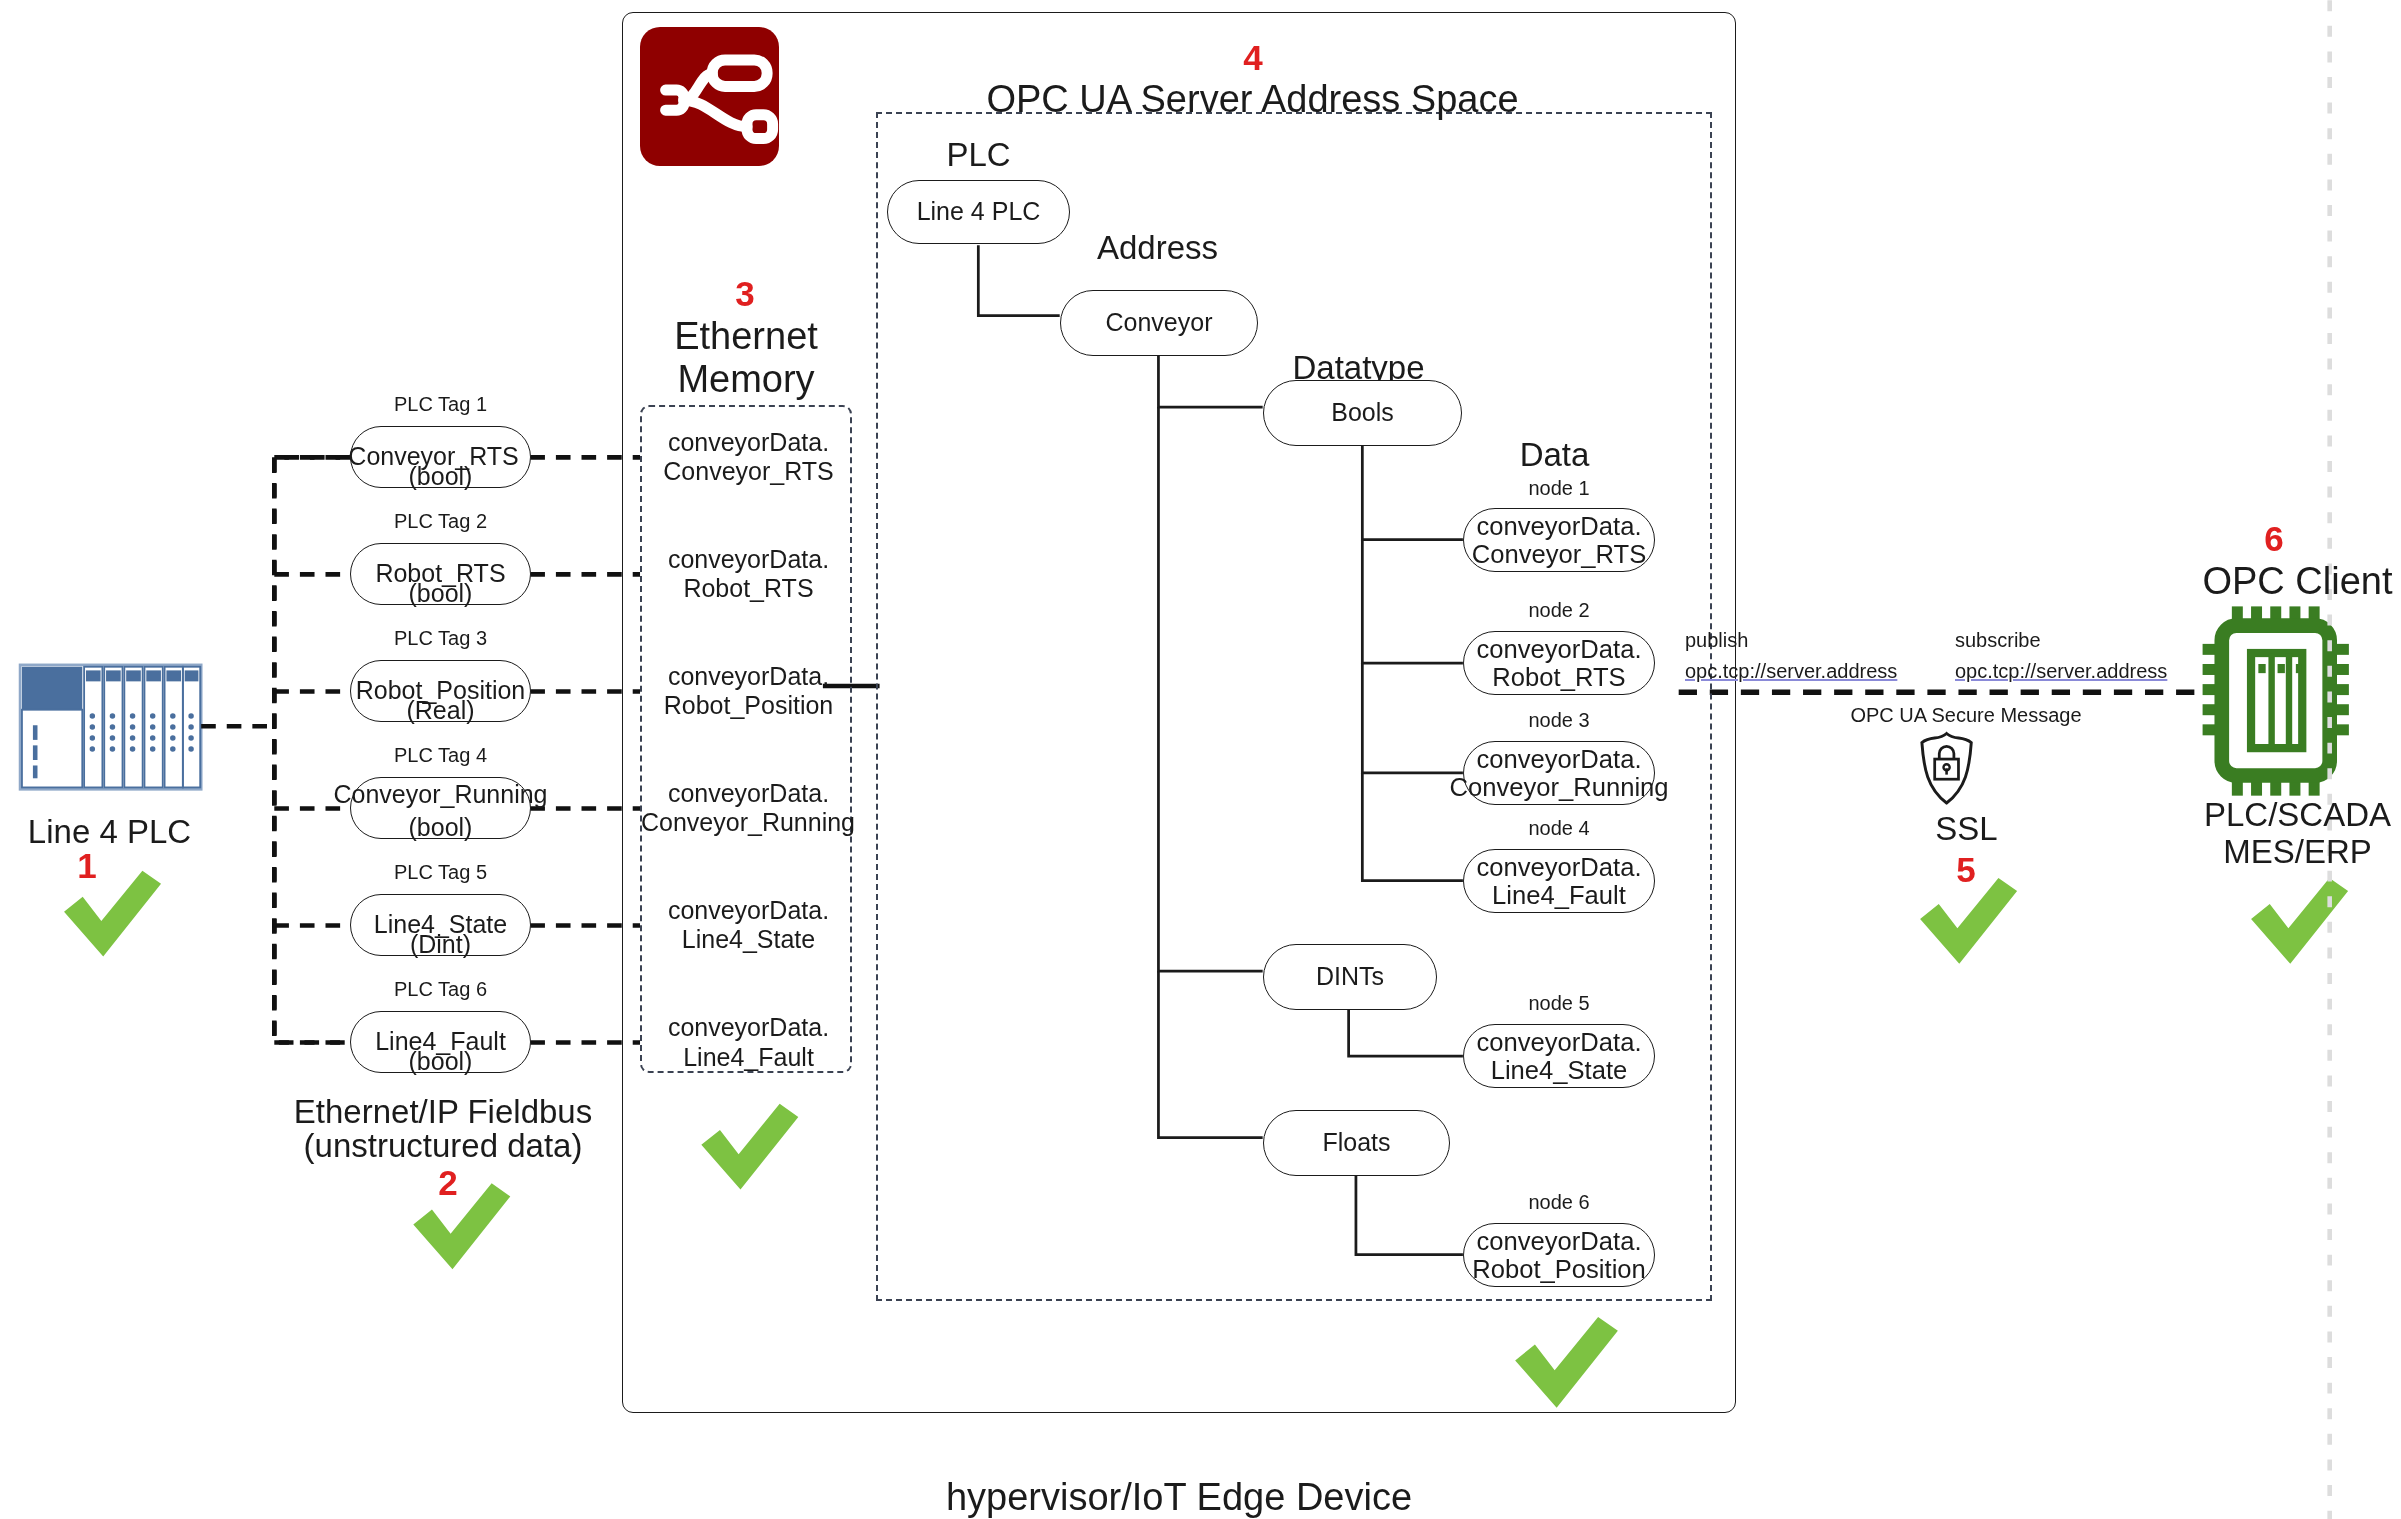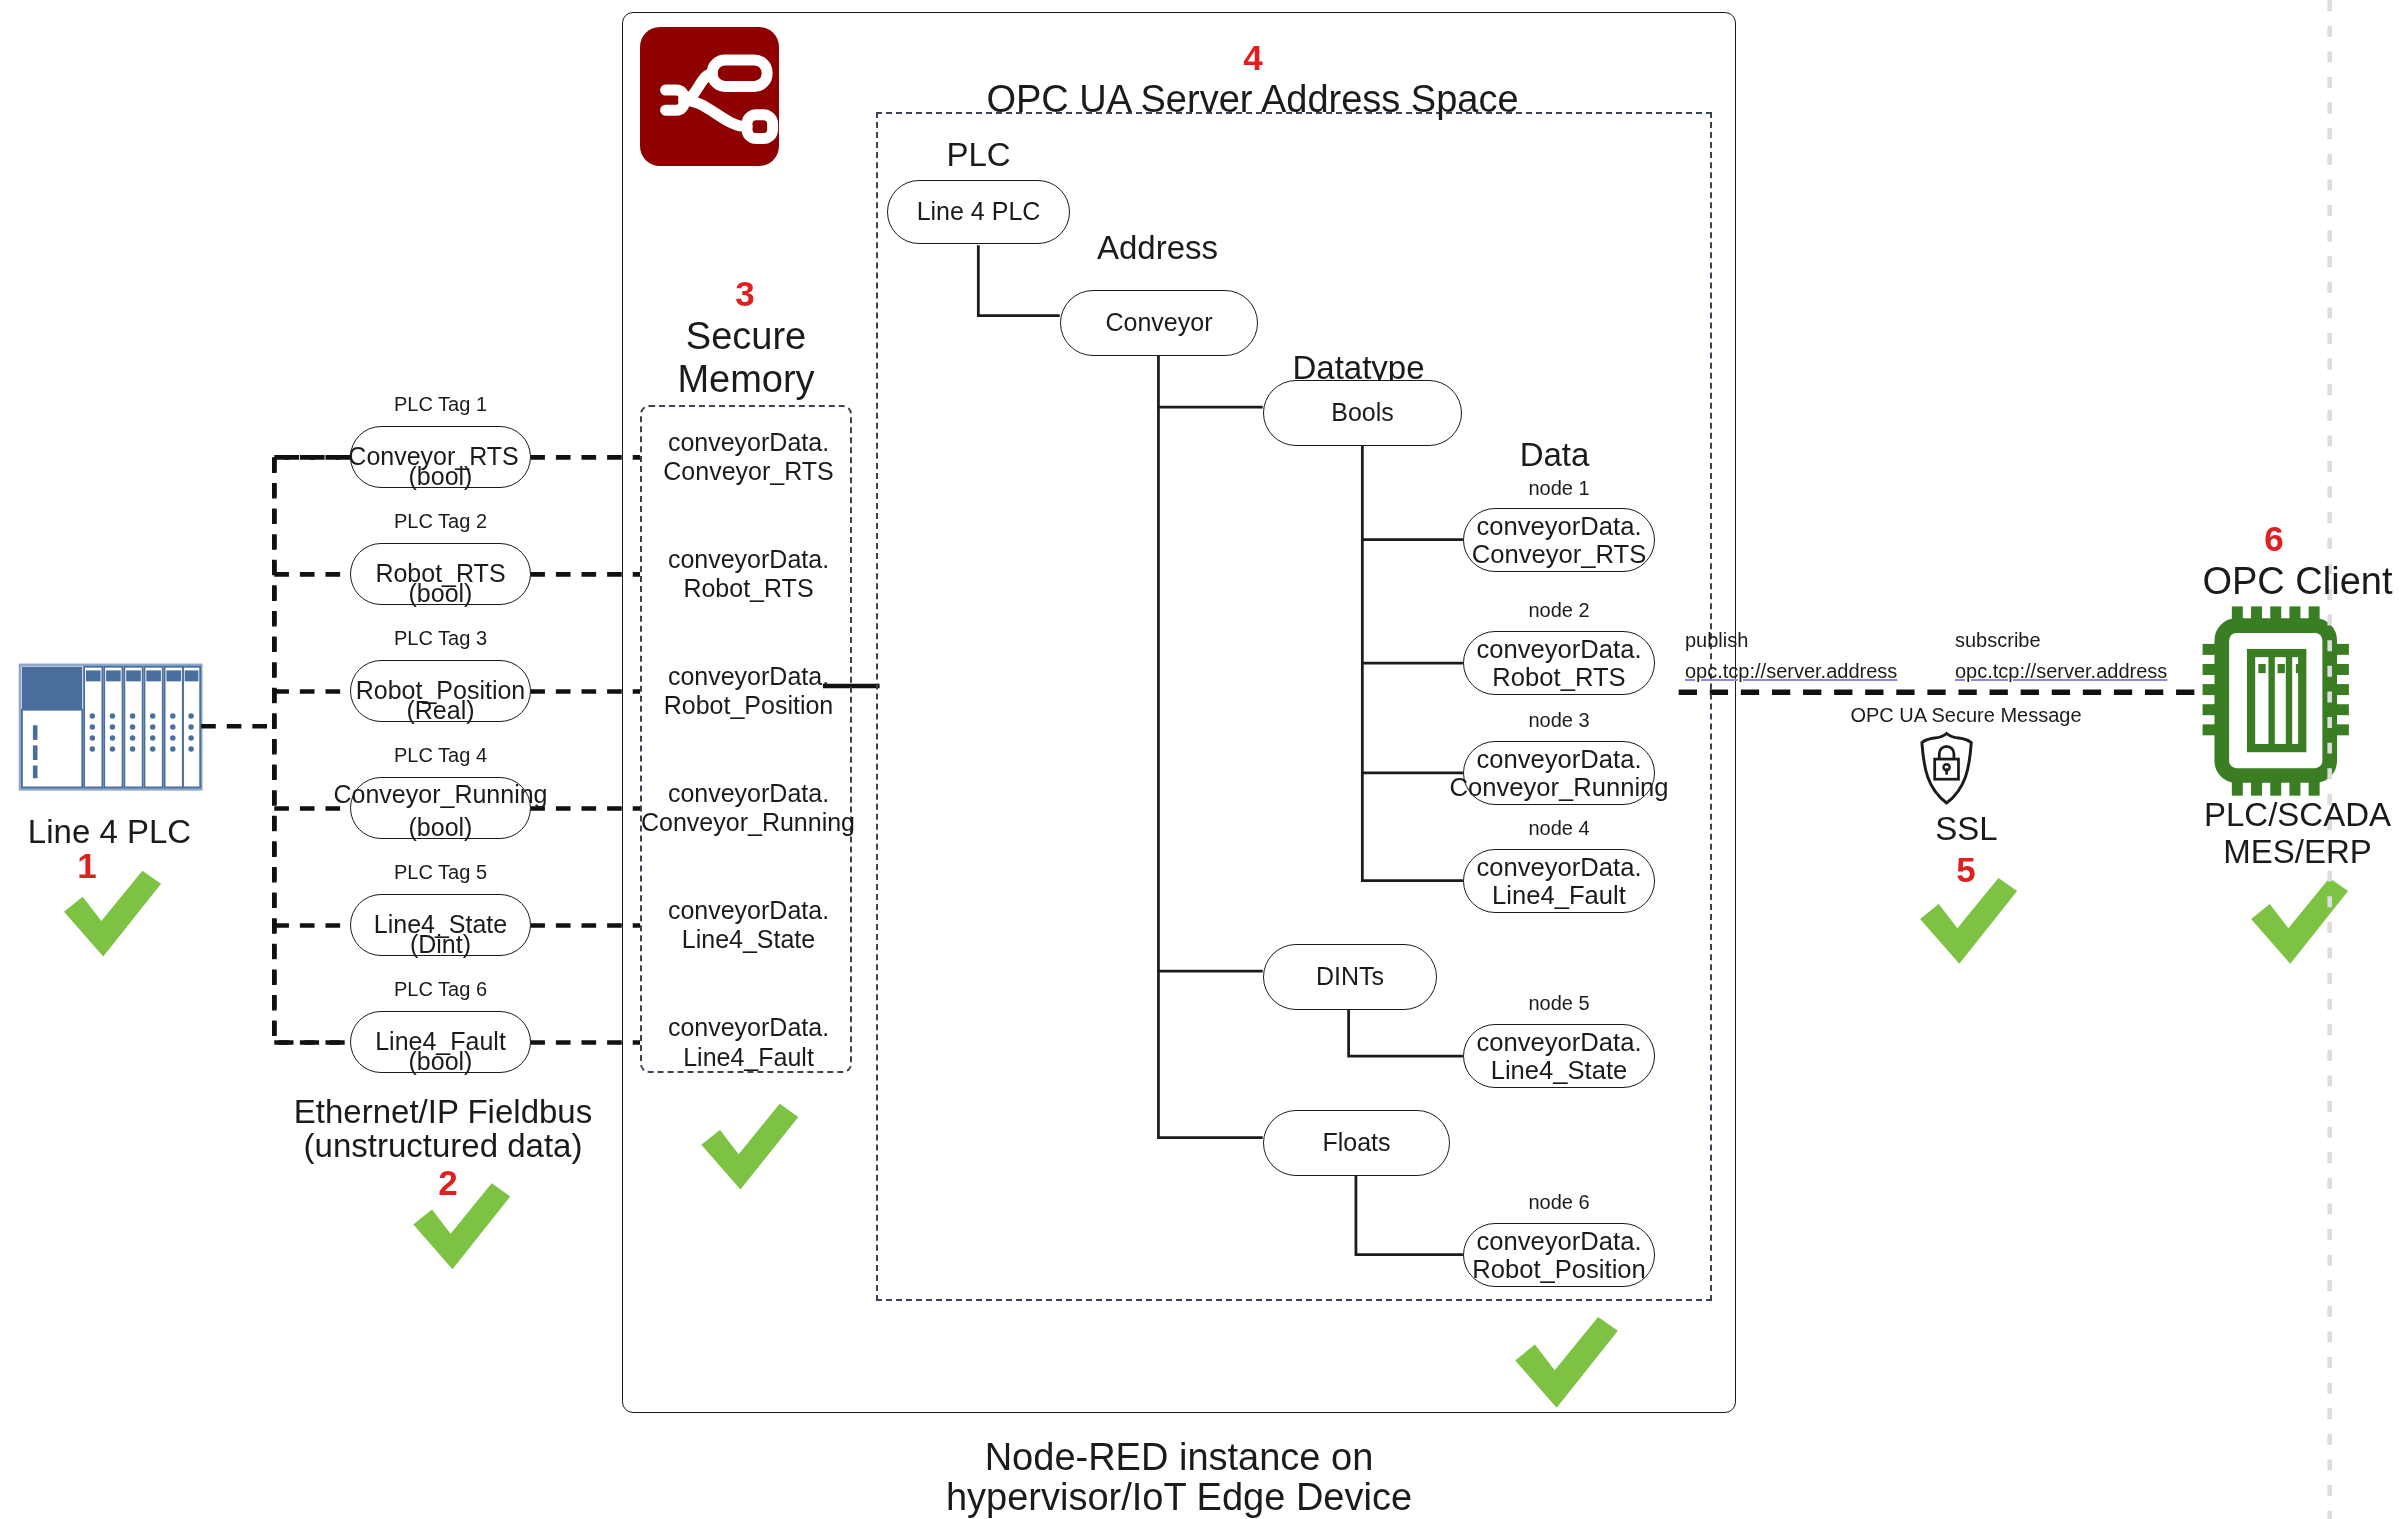--- a/index.html
+++ b/index.html
@@ -320,21 +320,21 @@
   <div class="pill" style="left:350px; top:1011px; width:181px; height:62px;">
     <span>Line4_Fault</span>
   </div>
   <div class="lbl t-node" style="left:350px; top:1047px; width:181px;">(bool)</div>
 
   <div class="lbl t-title" style="left:283px; top:1094px; width:320px;">Ethernet/IP Fieldbus</div>
   <div class="lbl t-title" style="left:283px; top:1128px; width:320px;">(unstructured data)</div>
   <div class="num" style="left:425px; top:1163px; width:46px;">2</div>
 
   <div class="num" style="left:722px; top:274px; width:46px;">3</div>
-  <div class="lbl t-big" style="left:640px; top:315px; width:212px;">Secure</div>
+  <div class="lbl t-big" style="left:640px; top:315px; width:212px;">Ethernet</div>
   <div class="lbl t-big" style="left:640px; top:358px; width:212px;">Memory</div>
 
   <div class="lbl t-node" style="left:646px; top:428px; width:205px;">conveyorData.</div>
   <div class="lbl t-node" style="left:646px; top:457px; width:205px;">Conveyor_RTS</div>
 
   <div class="lbl t-node" style="left:646px; top:545px; width:205px;">conveyorData.</div>
   <div class="lbl t-node" style="left:646px; top:574px; width:205px;">Robot_RTS</div>
 
   <div class="lbl t-node" style="left:646px; top:662px; width:205px;">conveyorData.</div>
   <div class="lbl t-node" style="left:646px; top:691px; width:205px;">Robot_Position</div>
@@ -404,21 +404,20 @@
     <span>Line4_State</span>
   </div>
 
   <div class="lbl t-small" style="left:1463px; top:1191px; width:192px;">node 6</div>
   <div class="pill tall" style="left:1463px; top:1223px; width:192px; height:64px; flex-direction:column;">
     <span>conveyorData.</span>
     <span>Robot_Position</span>
   </div>
 
 
-  <div class="lbl t-big" style="left:914px; top:1436px; width:530px;">Node-RED instance on</div>
   <div class="lbl t-big" style="left:914px; top:1476px; width:530px;">hypervisor/IoT Edge Device</div>
 
   <div class="lbl t-small" style="left:1685px; top:629px; width:165px; text-align:left;">publish</div>
   <div class="lbl t-small ulink" style="left:1685px; top:660px; width:256px; text-align:left;">opc.tcp://server.address</div>
 
   <div class="lbl t-small" style="left:1955px; top:629px; width:256px; text-align:left;">subscribe</div>
   <div class="lbl t-small ulink" style="left:1955px; top:660px; width:256px; text-align:left;">opc.tcp://server.address</div>
 
   <div class="lbl t-small" style="left:1792px; top:704px; width:348px;">OPC UA Secure Message</div>
   <div class="lbl t-title" style="left:1884px; top:811px; width:165px;">SSL</div>

